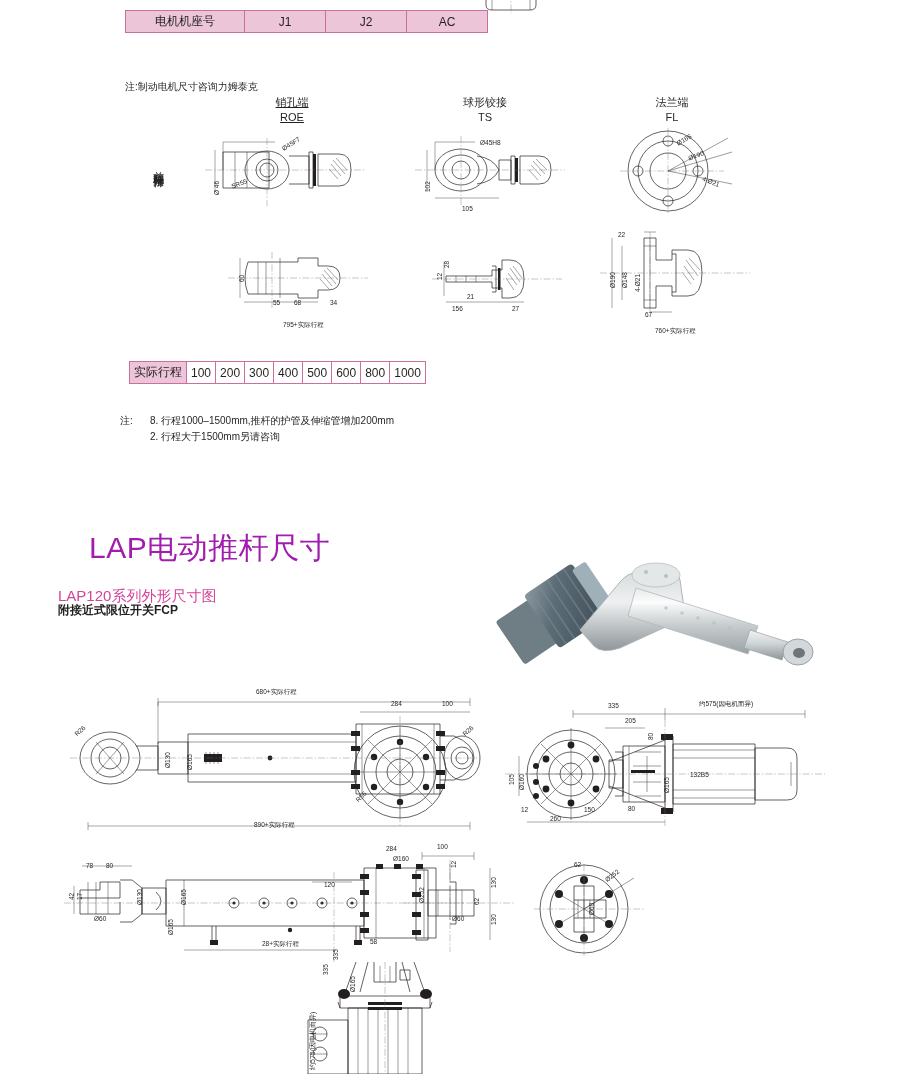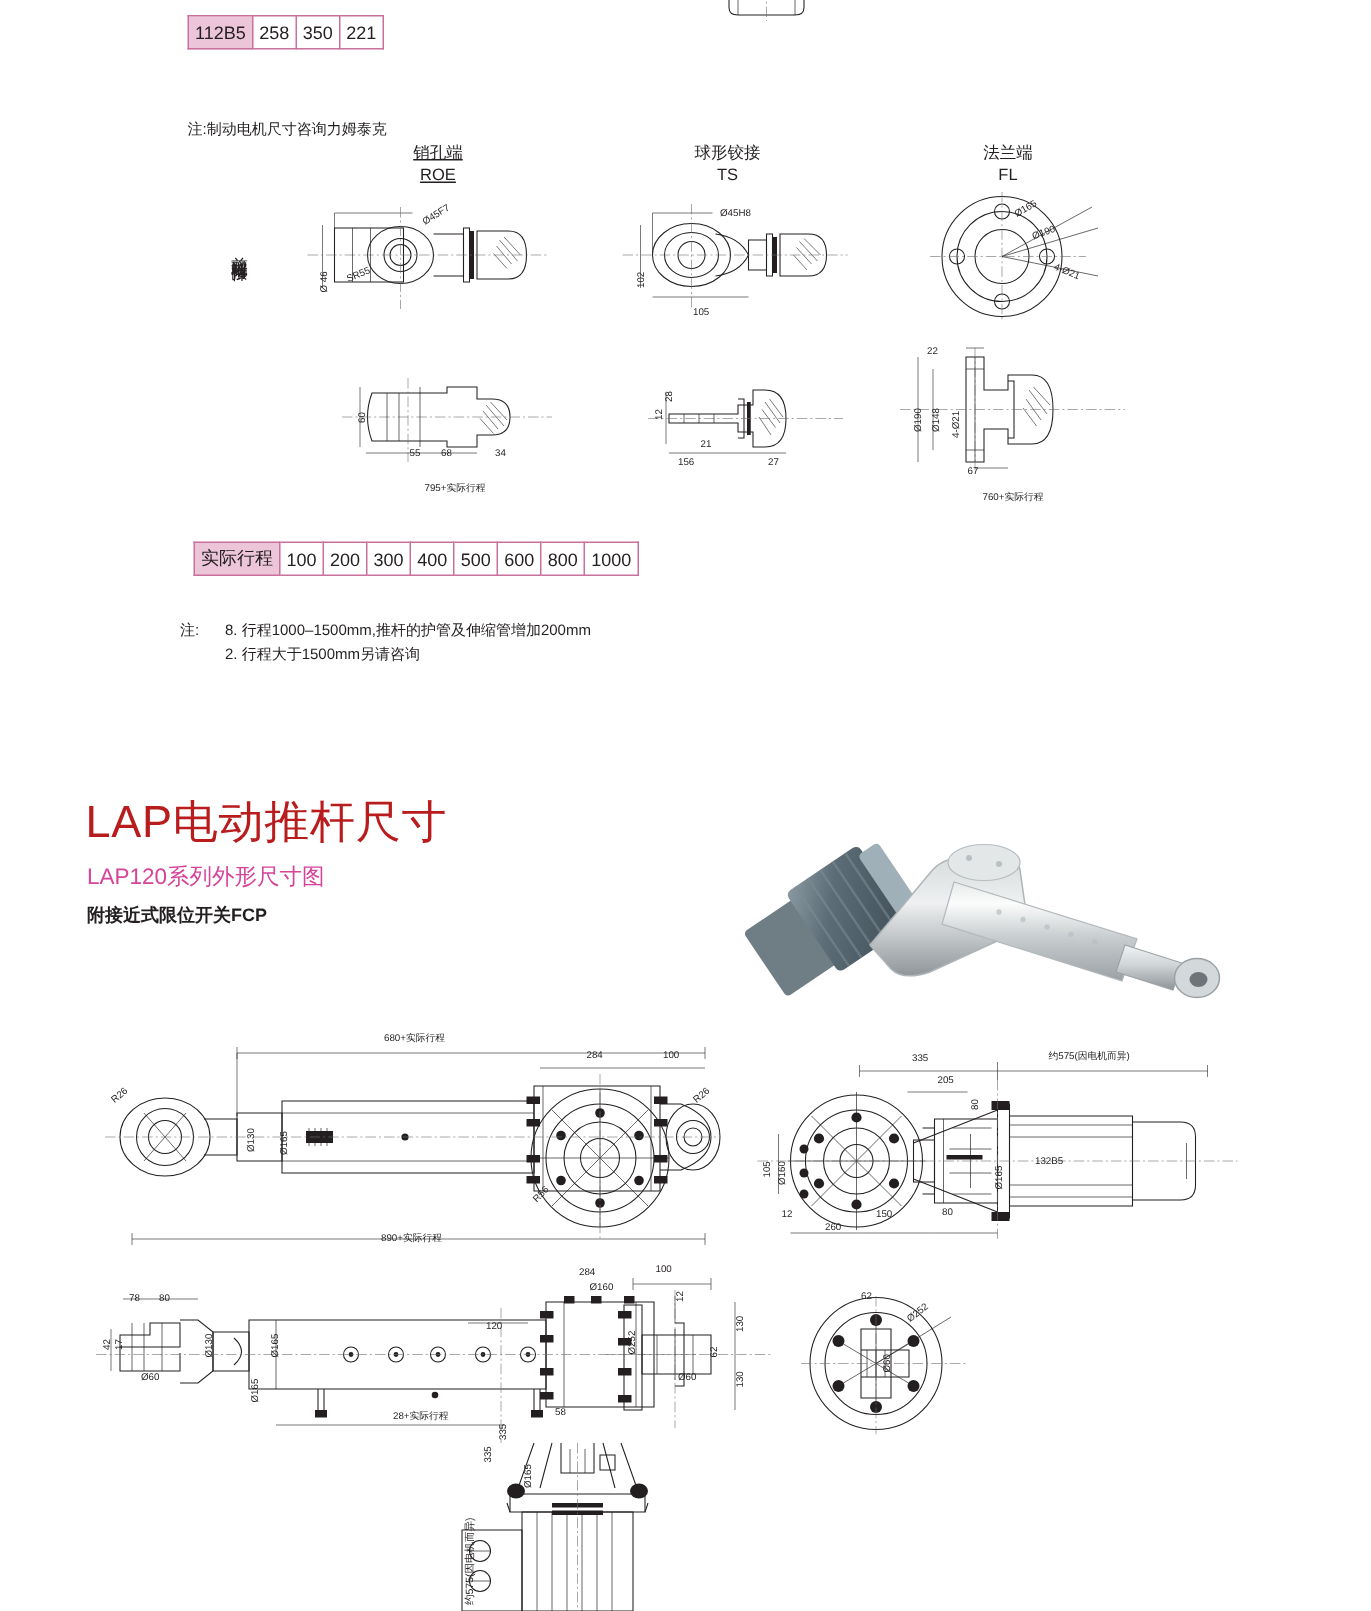--- a/index.html
+++ b/index.html
@@ -19,24 +19,24 @@
     font-family:"Liberation Sans","DejaVu Sans",sans-serif;
   }
   table.spec td.hdr{background:#edc5d9;font-weight:normal;}
   table.spec td.rowhdr{background:#edc5d9;}
   table.spec td.lbl{background:#edc5d9;}
 
   .note{font-size:10px;color:#231f20;line-height:1.5;}
 
   
   .title-main{
-    font-size:30px;color:#b91c1c;letter-spacing:.5px;
-    font-family:"Liberation Sans","DejaVu Sans",sans-serif;font-weight:400;
+    font-size:30px;color:#a21caf;letter-spacing:.5px;
+    font-family:"Liberation Sans","DejaVu Sans",sans-serif;font-weight:400;margin-left:32px;
   }
-  .title-sub{font-size:15px;color:#d6449a;font-weight:400;}
+  .title-sub{font-size:15px;color:#d6449a;font-weight:400;margin-top:12px;}
   .title-sub2{font-size:12px;color:#231f20;font-weight:bold;}
 
   
   .vtext{
     writing-mode:vertical-rl;text-orientation:upright;
     font-size:11px;letter-spacing:1px;line-height:1.15;color:#231f20;
   }
   .vtext-rot{
     transform:rotate(-90deg);transform-origin:left top;
     white-space:nowrap;font-size:7px;color:#231f20;
@@ -60,25 +60,25 @@
 
   
   .photo-wrap{position:absolute;}
 </style>
 </head>
 <body>
 
 <div class="abs" style="left:125px;top:10px;">
   <table class="spec">
     <tbody>
-    <tr>
-      <td class="rowhdr">112B5</td>
-      <td>258</td>
-      <td>350</td>
-      <td>221</td>
+        <tr>
+      <td class="hdr" style="width:110px;">电机机座号</td>
+      <td class="hdr" style="width:72px;">J1</td>
+      <td class="hdr" style="width:72px;">J2</td>
+      <td class="hdr" style="width:72px;">AC</td>
     </tr>
   </tbody>
     </table>
 </div>
 <div class="abs note" style="left:125px;top:79px;">注:制动电机尺寸咨询力姆泰克</div>
 
 <div class="abs" style="left:478px;top:-8px;">
   <svg width="90" height="22" viewBox="0 0 90 22">
     <path class="ln" d="M8 0 L8 13 Q8 18 14 18 L52 18 Q58 18 58 13 L58 0"></path>
     <path class="ln-thin" d="M14 0 L14 18 M52 0 L52 18"></path>

